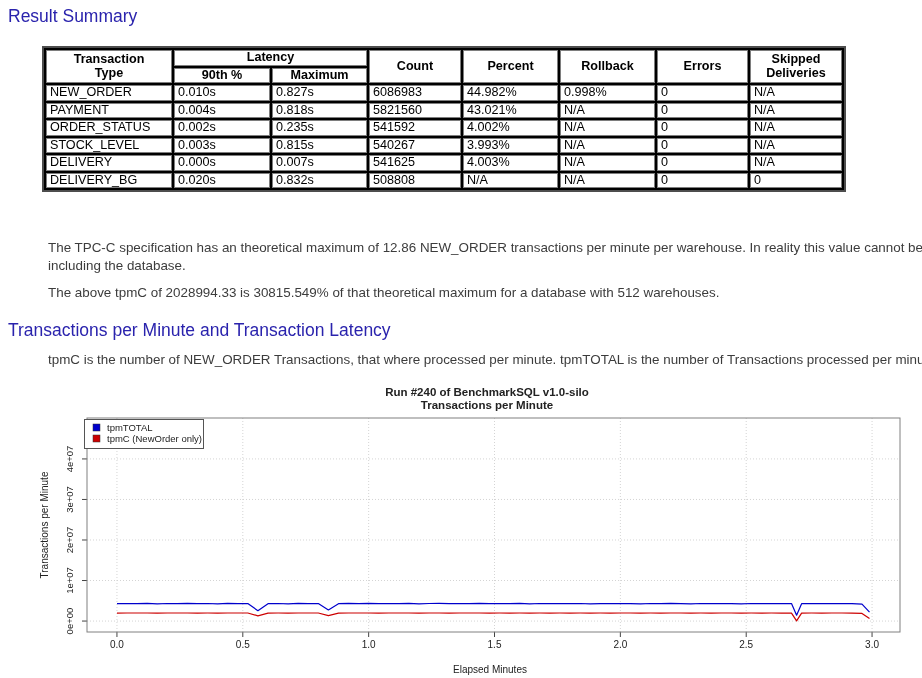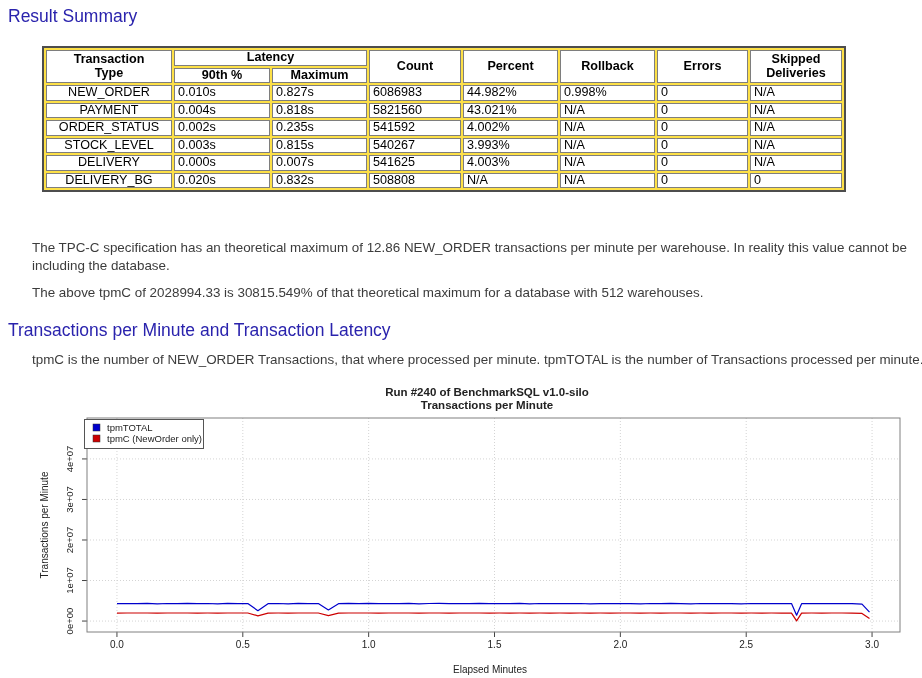--- a/index.html
+++ b/index.html
@@ -8,37 +8,37 @@
     background:#ffffff;font-family:"Liberation Sans",sans-serif;color:#000;
   }
   .h2{position:absolute;left:8px;font-size:17.5px;font-weight:normal;color:#2a23ad;white-space:nowrap}
   #h2-result{top:6px}
   #h2-tpm{top:320px}
 
   
   #summary-table{
     position:absolute;left:42px;top:46px;width:710px;
     border-collapse:separate;border-spacing:2px;
-    border:2px solid #4d4d4d;background:#fde047;
+    border:2px solid #4d4d4d;background:#000000;
     table-layout:fixed;font-size:12.6px;
   }
   #summary-table th,#summary-table td{
     border:1px solid #7e7e7e;padding:0 3px;line-height:13.5px;
     overflow:hidden;white-space:nowrap;background:#fff;
   }
   #summary-table th{font-weight:bold;text-align:center;white-space:normal}
-  #summary-table td.cl{text-align:center}
+  #summary-table td.cl{text-align:left}
   #summary-table td.cr{text-align:left}
 
   
   #overall{position:absolute;left:43px;top:199px;font-size:13.4px;font-weight:bold;color:#151515}
   .overall-row{display:flex;line-height:15.5px}
   .overall-label{width:117px}
 
-  .para{position:absolute;left:32px;font-size:13.4px;color:#3c3c3c;line-height:18px}
+  .para{position:absolute;left:48px;font-size:13.4px;color:#3c3c3c;line-height:18px}
   .para .line{white-space:nowrap}
   #para-spec{top:239px}
   #para-pct{top:284px}
   #para-explain{top:351px}
 
   #chart{position:absolute;left:0;top:383px}
   #chart text{font-family:"Liberation Sans",sans-serif;fill:#222}
   .chart-title{font-size:11.5px;font-weight:bold;fill:#111}
   .axis-label{font-size:10px;fill:#222}
   .legend-text{font-size:9.5px}

